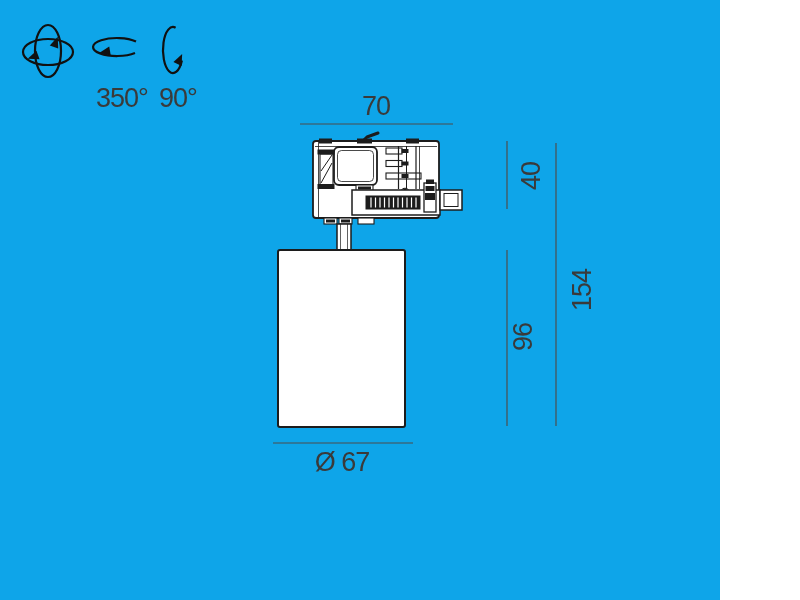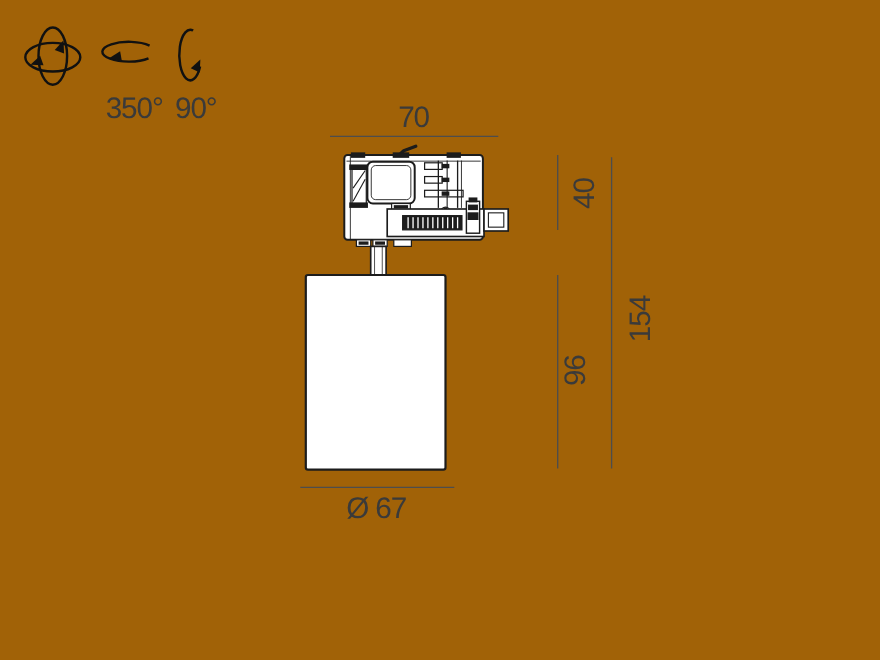--- a/index.html
+++ b/index.html
@@ -1,16 +1,16 @@
 <!DOCTYPE html>
 <html><head>
 <meta charset="utf-8">
 <style>
   html,body{margin:0;padding:0;background:#ffffff;}
-  .stage{position:relative;width:800px;height:600px;background:#a16207;overflow:hidden;}
+  .stage{position:relative;width:720px;height:600px;background:#0ea5e9;overflow:hidden;}
   svg{display:block;}
   .dimtext{
     font-family:"Liberation Sans","DejaVu Sans",sans-serif;
     font-size:27px;
     letter-spacing:-1px;
     fill:#3a3a3a;
     font-weight:400;
   }
   .dimline{stroke:#4d4d4d;stroke-width:1.2;}
   .ink{stroke:#1c1c1c;}

